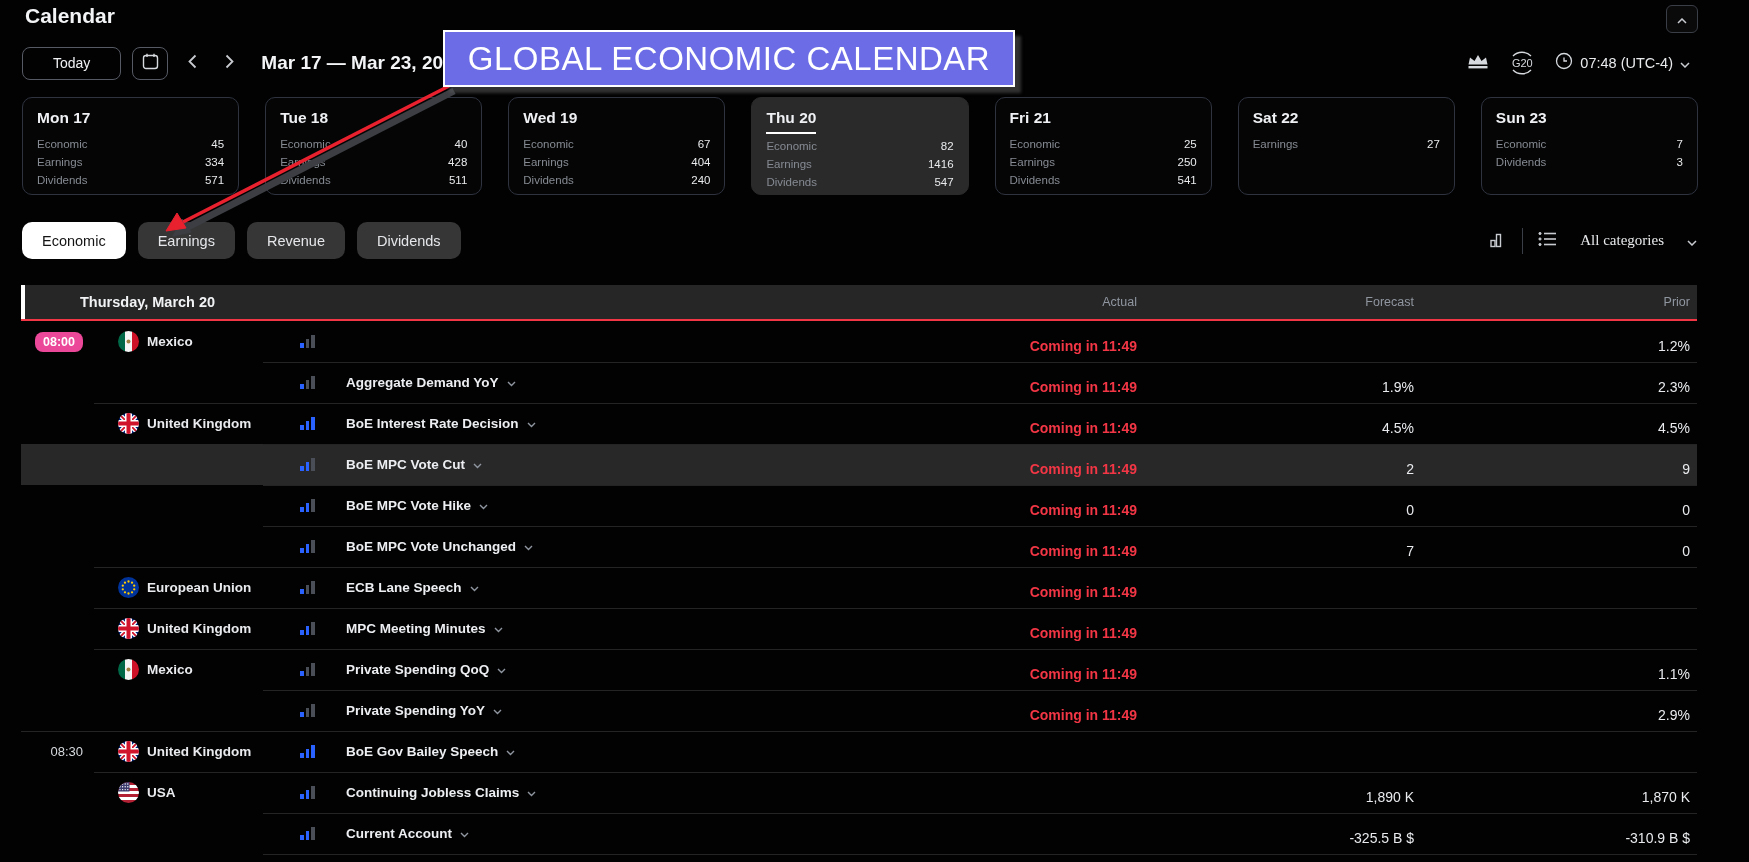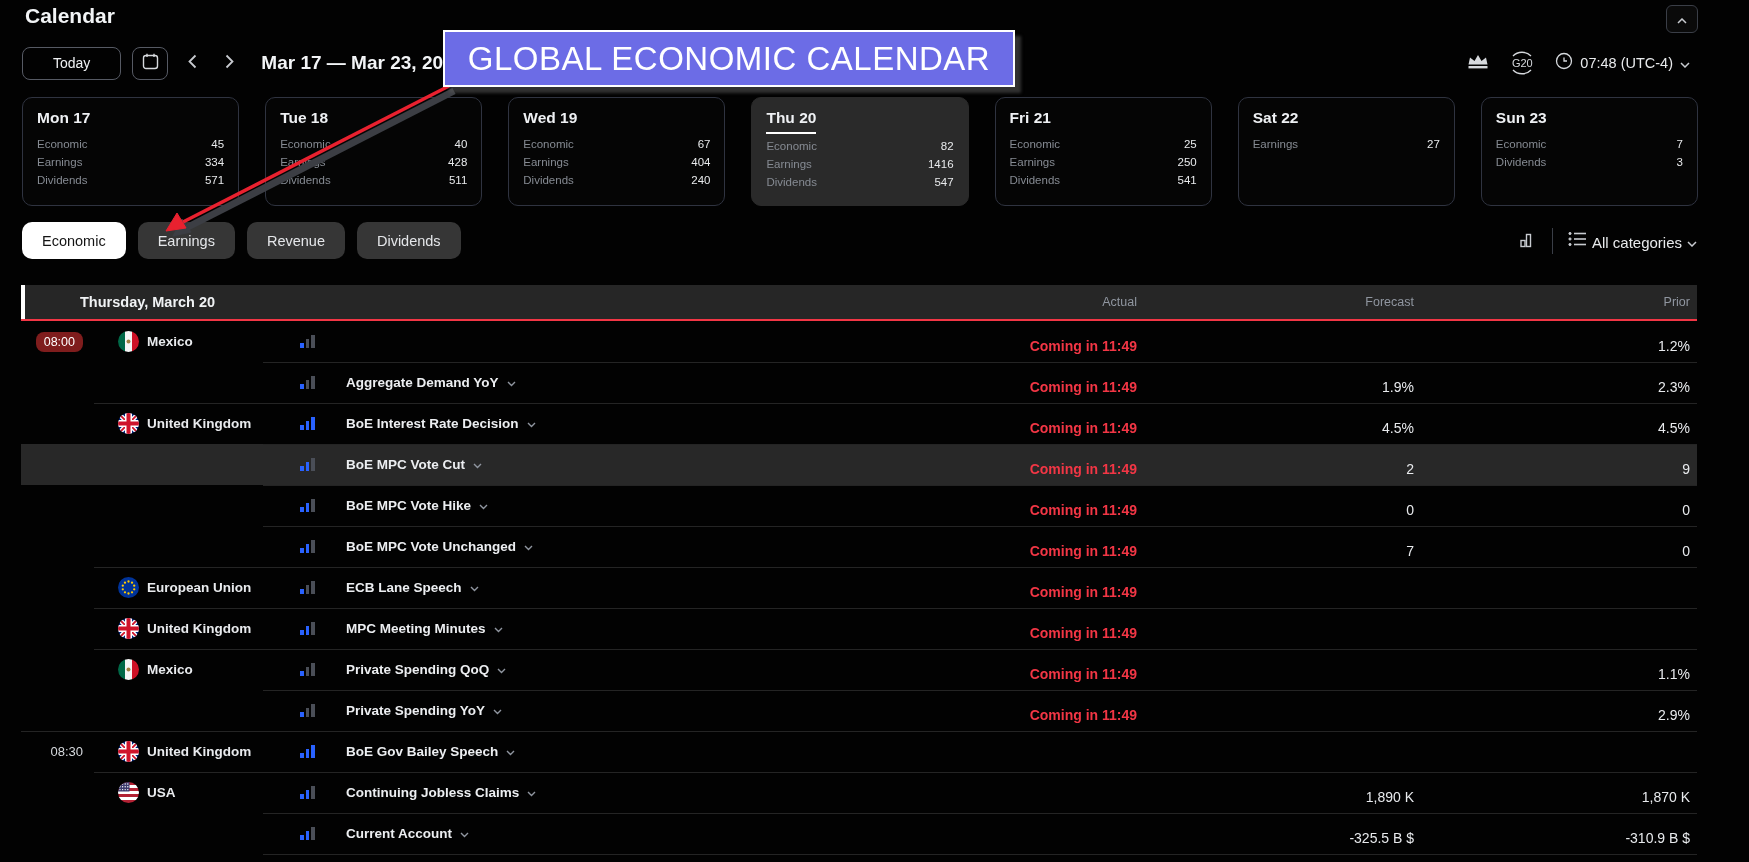--- a/index.html
+++ b/index.html
@@ -16,58 +16,58 @@
   .nav-chev{width:26px;height:26px;display:flex;align-items:center;justify-content:center;cursor:pointer;}
   .date-range{font-size:19px;font-weight:700;color:#f2f4f6;margin-left:8px;white-space:nowrap;}
 
   .toolbar-right{position:absolute;top:46px;right:59px;height:34px;display:flex;align-items:center;gap:18px;}
   .tr-item{display:flex;align-items:center;gap:7px;cursor:pointer;}
   .tz-text{font-size:14.5px;color:#e8eaec;white-space:nowrap;}
   .collapse-btn{position:absolute;left:1666px;top:5px;width:30px;height:26px;border:1px solid #3a3e47;
       border-radius:6px;display:flex;align-items:center;justify-content:center;cursor:pointer;background:#0a0a0a;}
 
   
-  .cards{position:absolute;left:22px;top:97px;width:1676px;height:109px;display:flex;gap:26px;}
+  .cards{position:absolute;left:22px;top:97px;width:1676px;height:98px;display:flex;gap:26px;}
   .card{box-sizing:border-box;flex:1;border:1px solid #2f3340;border-radius:10px;background:#050505;
         padding:11px 14px 8px 14px;cursor:pointer;}
   .card.active{background:#2a2a2a;border-color:#2a2a2a;}
   .card-title{display:inline-block;font-size:15.5px;font-weight:700;color:#eef0f3;padding-bottom:5px;margin-bottom:3px;}
   .card.active .card-title{border-bottom:2.5px solid #ffffff;}
   .card-stat{display:flex;justify-content:space-between;font-size:11.5px;line-height:18px;}
   .stat-label{color:#868b93;}
   .stat-value{color:#e8eaec;}
 
   
   .tabs{position:absolute;left:22px;top:222px;display:flex;gap:12px;}
   .tab{height:37px;padding:0 20px;border-radius:10px;background:#363636;color:#e4e6e9;font-size:14.5px;
        display:flex;align-items:center;cursor:pointer;white-space:nowrap;}
   .tab.active{background:#ffffff;color:#141414;}
   .table-controls{position:absolute;top:222px;right:52px;height:37px;display:flex;align-items:center;gap:15px;}
   .vdivider{width:1px;height:26px;background:#3a3e47;}
-  .cat-select{display:flex;align-items:flex-end;gap:5px;cursor:pointer;}
+  .cat-select{display:flex;align-items:center;gap:23px;cursor:pointer;font-family:Liberation Serif, serif;}
   .cat-label{font-size:15px;color:#e8eaec;white-space:nowrap;}
   .icon-btn{display:flex;align-items:center;justify-content:center;cursor:pointer;}
 
   
   .etable{position:absolute;left:21px;top:285px;width:1676px;}
   .day-header{position:relative;height:34px;background:#262626;display:flex;align-items:center;padding-left:38px;}
   .day-accent{position:absolute;left:0;top:0;width:4px;height:100%;background:#ffffff;}
   .day-title{margin-left:21px;font-size:14.5px;font-weight:700;color:#f0f2f4;}
   .col-head{position:absolute;top:0;height:34px;display:flex;align-items:center;font-size:12.5px;color:#9096a0;}
   .ch-actual{right:560px;} .ch-forecast{right:283px;} .ch-prior{right:7px;}
   .now-line{height:2px;background:#f23645;}
 
   .rows{position:relative;}
   .row{position:relative;height:41px;cursor:pointer;}
   .row.highlight{background:#282828;}
   .sep{position:absolute;top:0;right:0;height:1px;background:#242424;}
   .sep-full{left:0;} .sep-country{left:73px;} .sep-event{left:242px;}
 
   .c-time{position:absolute;left:0;top:0;width:62px;height:100%;display:flex;align-items:center;justify-content:flex-end;}
-  .time-pill{background:#7f1d1d;color:#fff;font-weight:400;font-size:12.5px;padding:3px 8px;border-radius:8px;}
+  .time-pill{background:#ec4899;color:#fff;font-weight:700;font-size:12.5px;padding:3px 8px;border-radius:8px;}
   .time-text{color:#d6d9dd;font-size:13px;}
   .c-flag{position:absolute;left:97px;top:10px;width:21px;height:21px;border-radius:50%;overflow:hidden;}
   .c-flag svg{display:block;}
   .c-country{position:absolute;left:126px;top:0;height:100%;display:flex;align-items:center;color:#e8eaed;font-size:13.5px;font-weight:700;}
   .c-imp{position:absolute;left:279px;top:0;height:100%;display:flex;align-items:center;}
   .bars{display:flex;align-items:flex-end;gap:2px;height:13px;}
   .bars span{width:3.5px;display:block;background:#4a4e57;}
   .b1{height:5px;} .b2{height:9px;} .b3{height:13px;}
   .bars span.on{background:#2962ff;}
   .c-name{position:absolute;left:325px;top:0;height:100%;display:flex;align-items:center;gap:8px;color:#eceef1;font-size:13.5px;font-weight:700;white-space:nowrap;}

